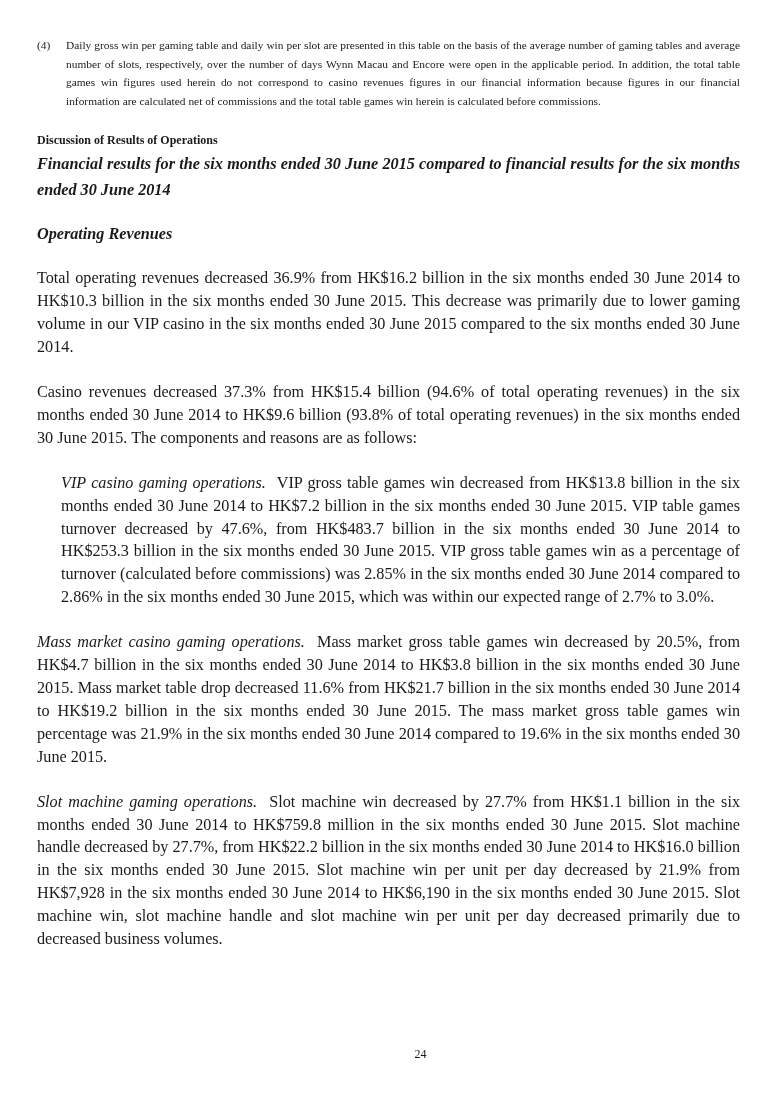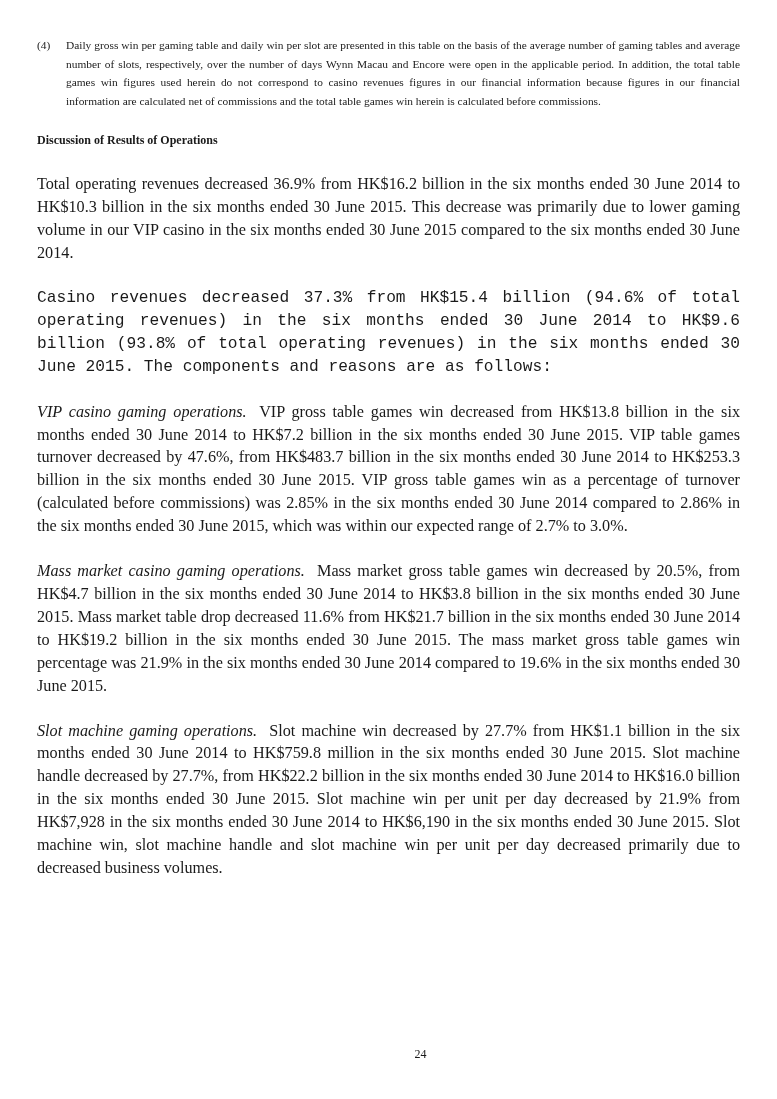--- a/index.html
+++ b/index.html
@@ -85,26 +85,28 @@
 <body>
 
 <div class="page">
 
   <div class="footnote">
     <span class="footnote-num">(4)</span>
     <span class="footnote-text">Daily gross win per gaming table and daily win per slot are presented in this table on the basis of the average number of gaming tables and average number of slots, respectively, over the number of days Wynn Macau and Encore were open in the applicable period. In addition, the total table games win figures used herein do not correspond to casino revenues figures in our financial information because figures in our financial information are calculated net of commissions and the total table games win herein is calculated before commissions.</span>
   </div>
 
   <div class="section-title">Discussion of Results of Operations</div>
+  <div class="section-subtitle">Financial results for the six months ended 30 June 2015 compared to financial results for the six months ended 30 June 2014</div>
 
+  <div class="subhead-bi">Operating Revenues</div>
   <p class="para" style="margin-bottom:12px;">Total operating revenues decreased 36.9% from HK$16.2 billion in the six months ended 30 June 2014 to HK$10.3 billion in the six months ended 30 June 2015. This decrease was primarily due to lower gaming volume in our VIP casino in the six months ended 30 June 2015 compared to the six months ended 30 June 2014.</p>
 
-  <p class="para" style="margin-bottom:0;font-family:Liberation Mono, monospace;">Casino revenues decreased 37.3% from HK$15.4 billion (94.6% of total operating revenues) in the six months ended 30 June 2014 to HK$9.6 billion (93.8% of total operating revenues) in the six months ended 30 June 2015. The components and reasons are as follows:</p>
+  <p class="para" style="margin-bottom:0;">Casino revenues decreased 37.3% from HK$15.4 billion (94.6% of total operating revenues) in the six months ended 30 June 2014 to HK$9.6 billion (93.8% of total operating revenues) in the six months ended 30 June 2015. The components and reasons are as follows:</p>
 
-  <p class="para" style="margin-bottom:0;">
+  <p class="para" style="margin-bottom:0;margin-left:24px;">
     <span class="lead">VIP casino gaming operations.</span>
     <span>VIP gross table games win decreased from HK$13.8 billion in the six months ended 30 June 2014 to HK$7.2 billion in the six months ended 30 June 2015. VIP table games turnover decreased by 47.6%, from HK$483.7 billion in the six months ended 30 June 2014 to HK$253.3 billion in the six months ended 30 June 2015. VIP gross table games win as a percentage of turnover (calculated before commissions) was 2.85% in the six months ended 30 June 2014 compared to 2.86% in the six months ended 30 June 2015, which was within our expected range of 2.7% to 3.0%.</span>
   </p>
 
   <p class="para" style="margin-bottom:0;">
     <span class="lead">Mass market casino gaming operations.</span>
     <span>Mass market gross table games win decreased by 20.5%, from HK$4.7 billion in the six months ended 30 June 2014 to HK$3.8 billion in the six months ended 30 June 2015. Mass market table drop decreased 11.6% from HK$21.7 billion in the six months ended 30 June 2014 to HK$19.2 billion in the six months ended 30 June 2015. The mass market gross table games win percentage was 21.9% in the six months ended 30 June 2014 compared to 19.6% in the six months ended 30 June 2015.</span>
   </p>
 
   <p class="para" style="margin-bottom:0;">

